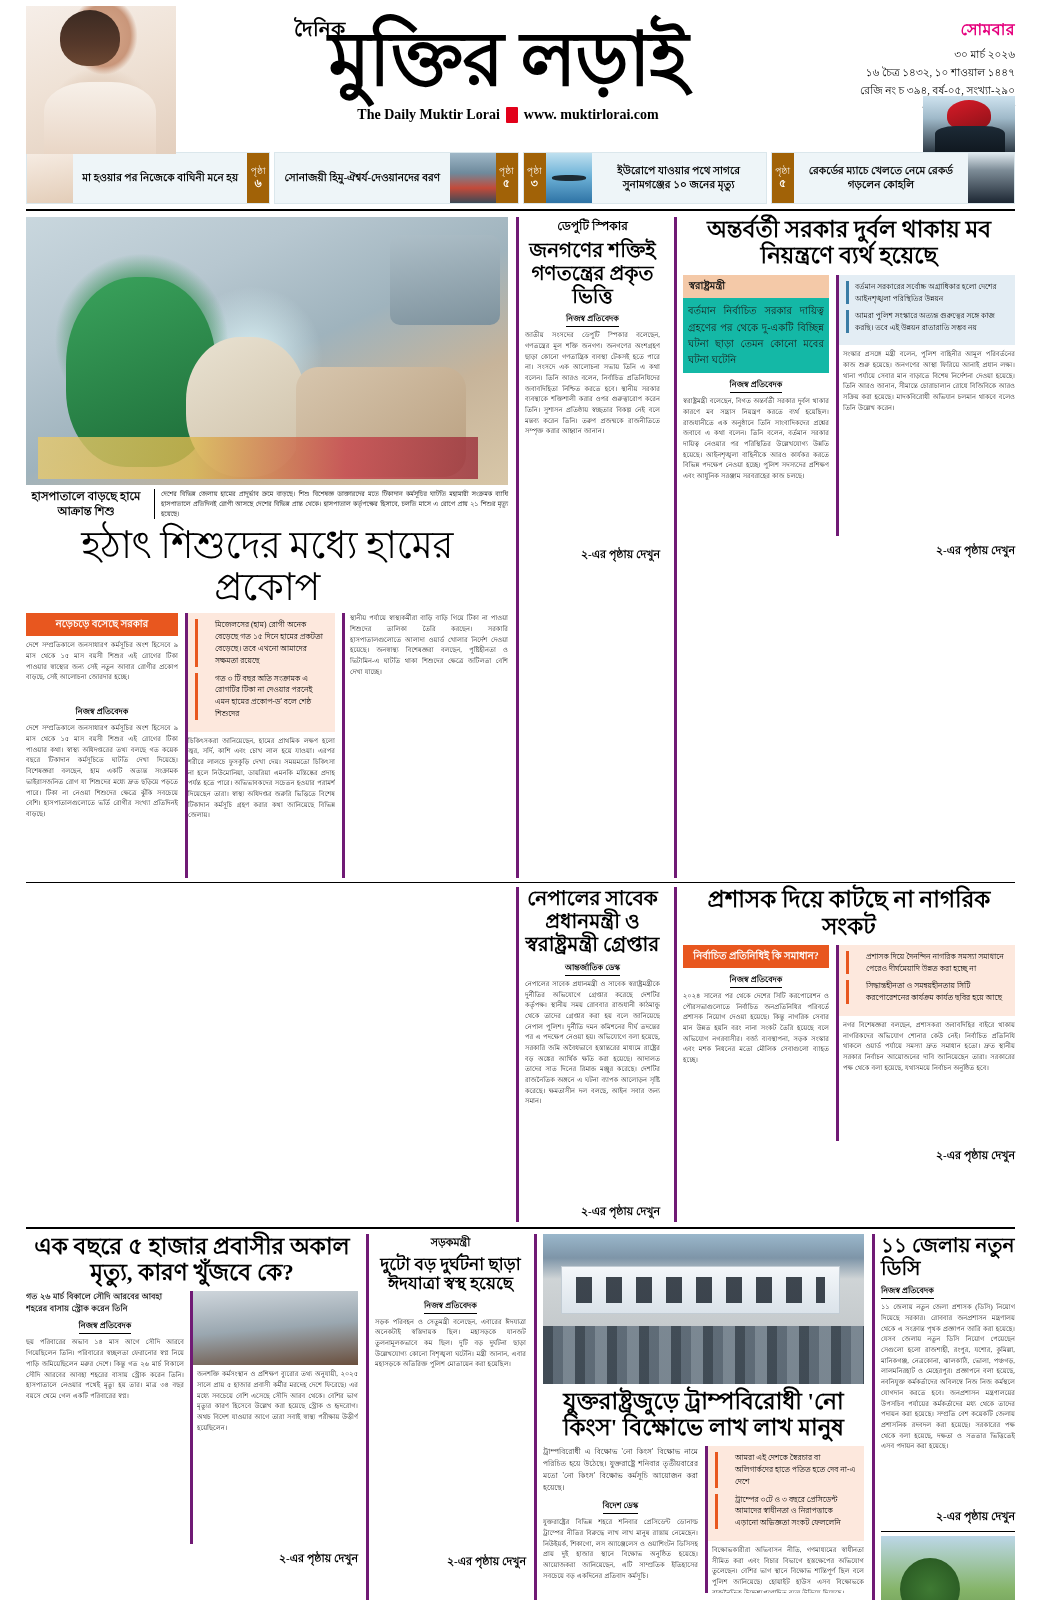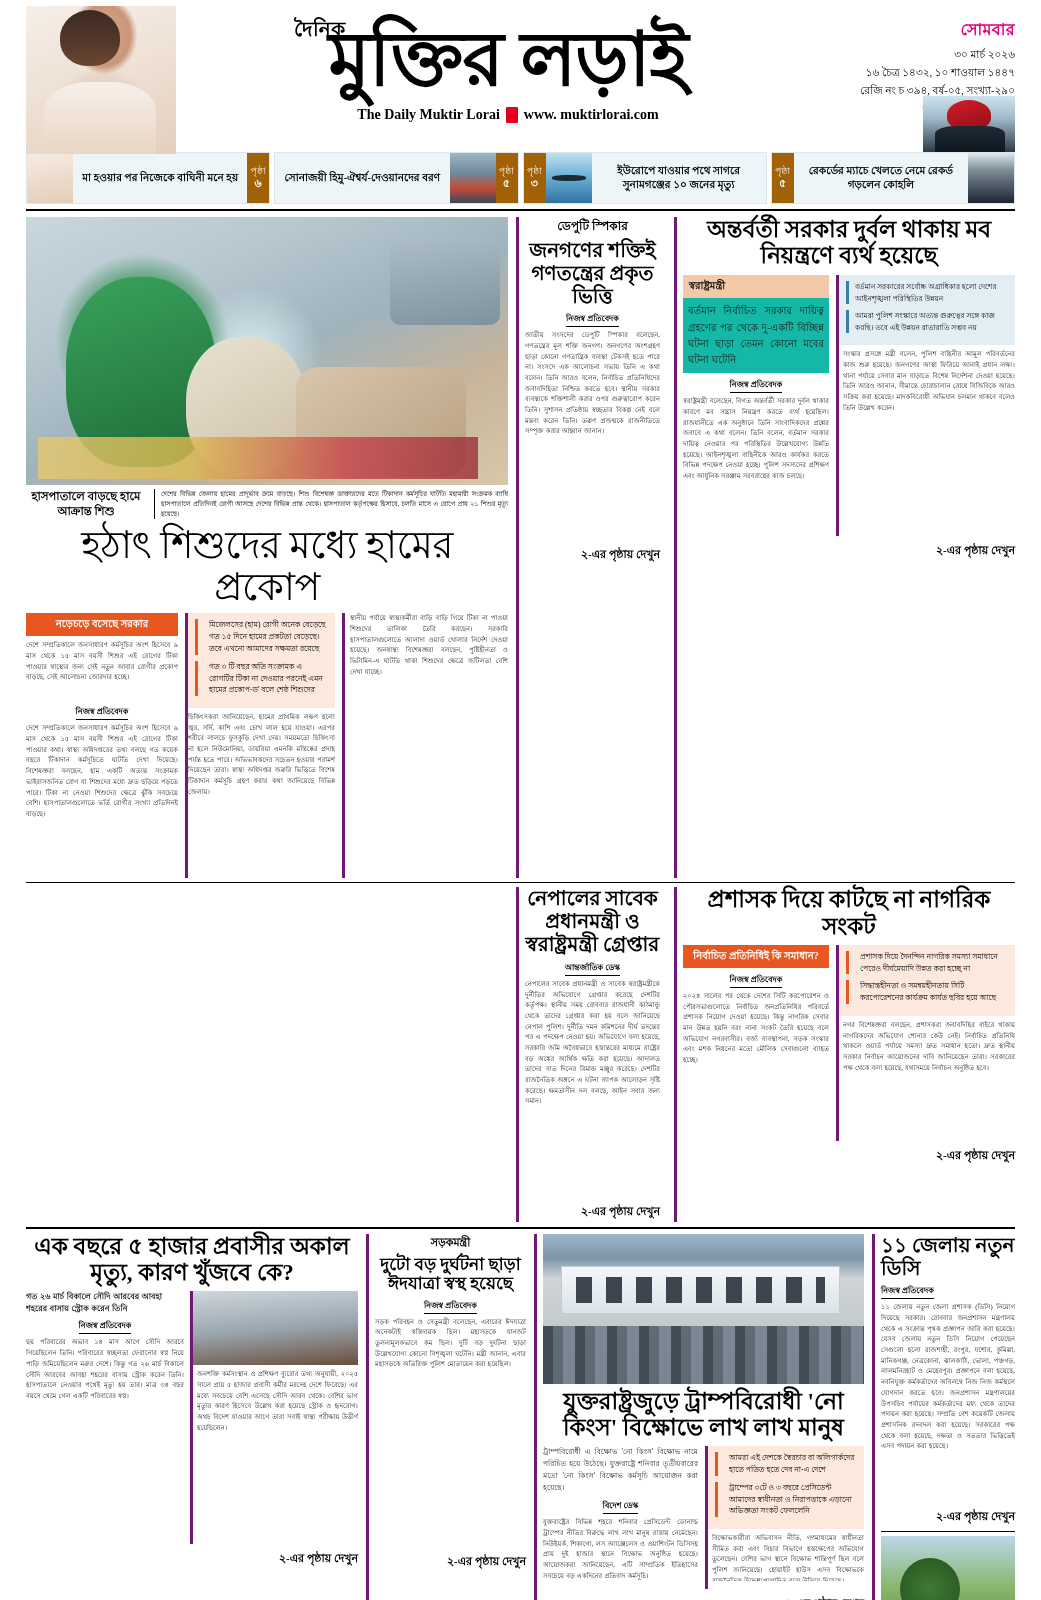--- a/index.html
+++ b/index.html
@@ -119,21 +119,21 @@
   .hero-photo .blob4 { position:absolute; right:8px; top:18px; width:110px; height:90px; border-radius:10px;
     background: linear-gradient(170deg,#aebfc8,#7e929d); }
   .hero-photo .blob5 { position:absolute; left:12px; bottom:6px; width:440px; height:42px;
     background: linear-gradient(90deg,#e6c96f,#dcb94f 35%,#c7434a 70%,#9a2f3a 100%); opacity:.8; }
   .hero-cap-row { display: flex; gap: 8px; margin-top: 4px; align-items: flex-start; }
   .hero-cap-lead { width: 120px; flex: 0 0 120px; font-size: 11.5px; font-weight: bold; line-height: 1.3; text-align: center; }
   .hero-cap-body { flex: 1; border-left: 1px solid #000; padding-left: 6px; }
   .headline-big { font-size: 38px; font-weight: normal; text-align: center; line-height: 1.1; margin: 6px 0 5px; letter-spacing: -.5px; }
   .orange-bar { background: #e8571f; color: #fff; font-size: 10px; font-weight: bold; padding: 3px 6px; text-align: center; }
   .peach-box { background: #fde8dd; padding: 6px 7px; }
-  .peach-box .bl { border-left: 3px solid #e8571f; padding-left: 11px; font-size: 7.6px; line-height: 1.55; margin-bottom: 6px; }
+  .peach-box .bl { border-left: 3px solid #e8571f; padding-left: 17px; font-size: 7.6px; line-height: 1.55; margin-bottom: 6px; }
   .blue-box { background: #e3edf4; padding: 6px 7px; }
   .blue-box .bl { border-left: 3px solid #3a7ca5; padding-left: 6px; font-size: 7.4px; line-height: 1.55; margin-bottom: 6px; }
 
   
   .row { display: flex; gap: 8px; }
 
   .protest-photo { height: 150px;
     background: linear-gradient(180deg,#9ab7cb 0%,#7e95a8 16%,#cfd4d6 30%,#b9bec1 100%);
     position: relative; overflow: hidden; }
   .protest-photo .banner { position:absolute; left:18px; top:32px; right:24px; height:48px;

